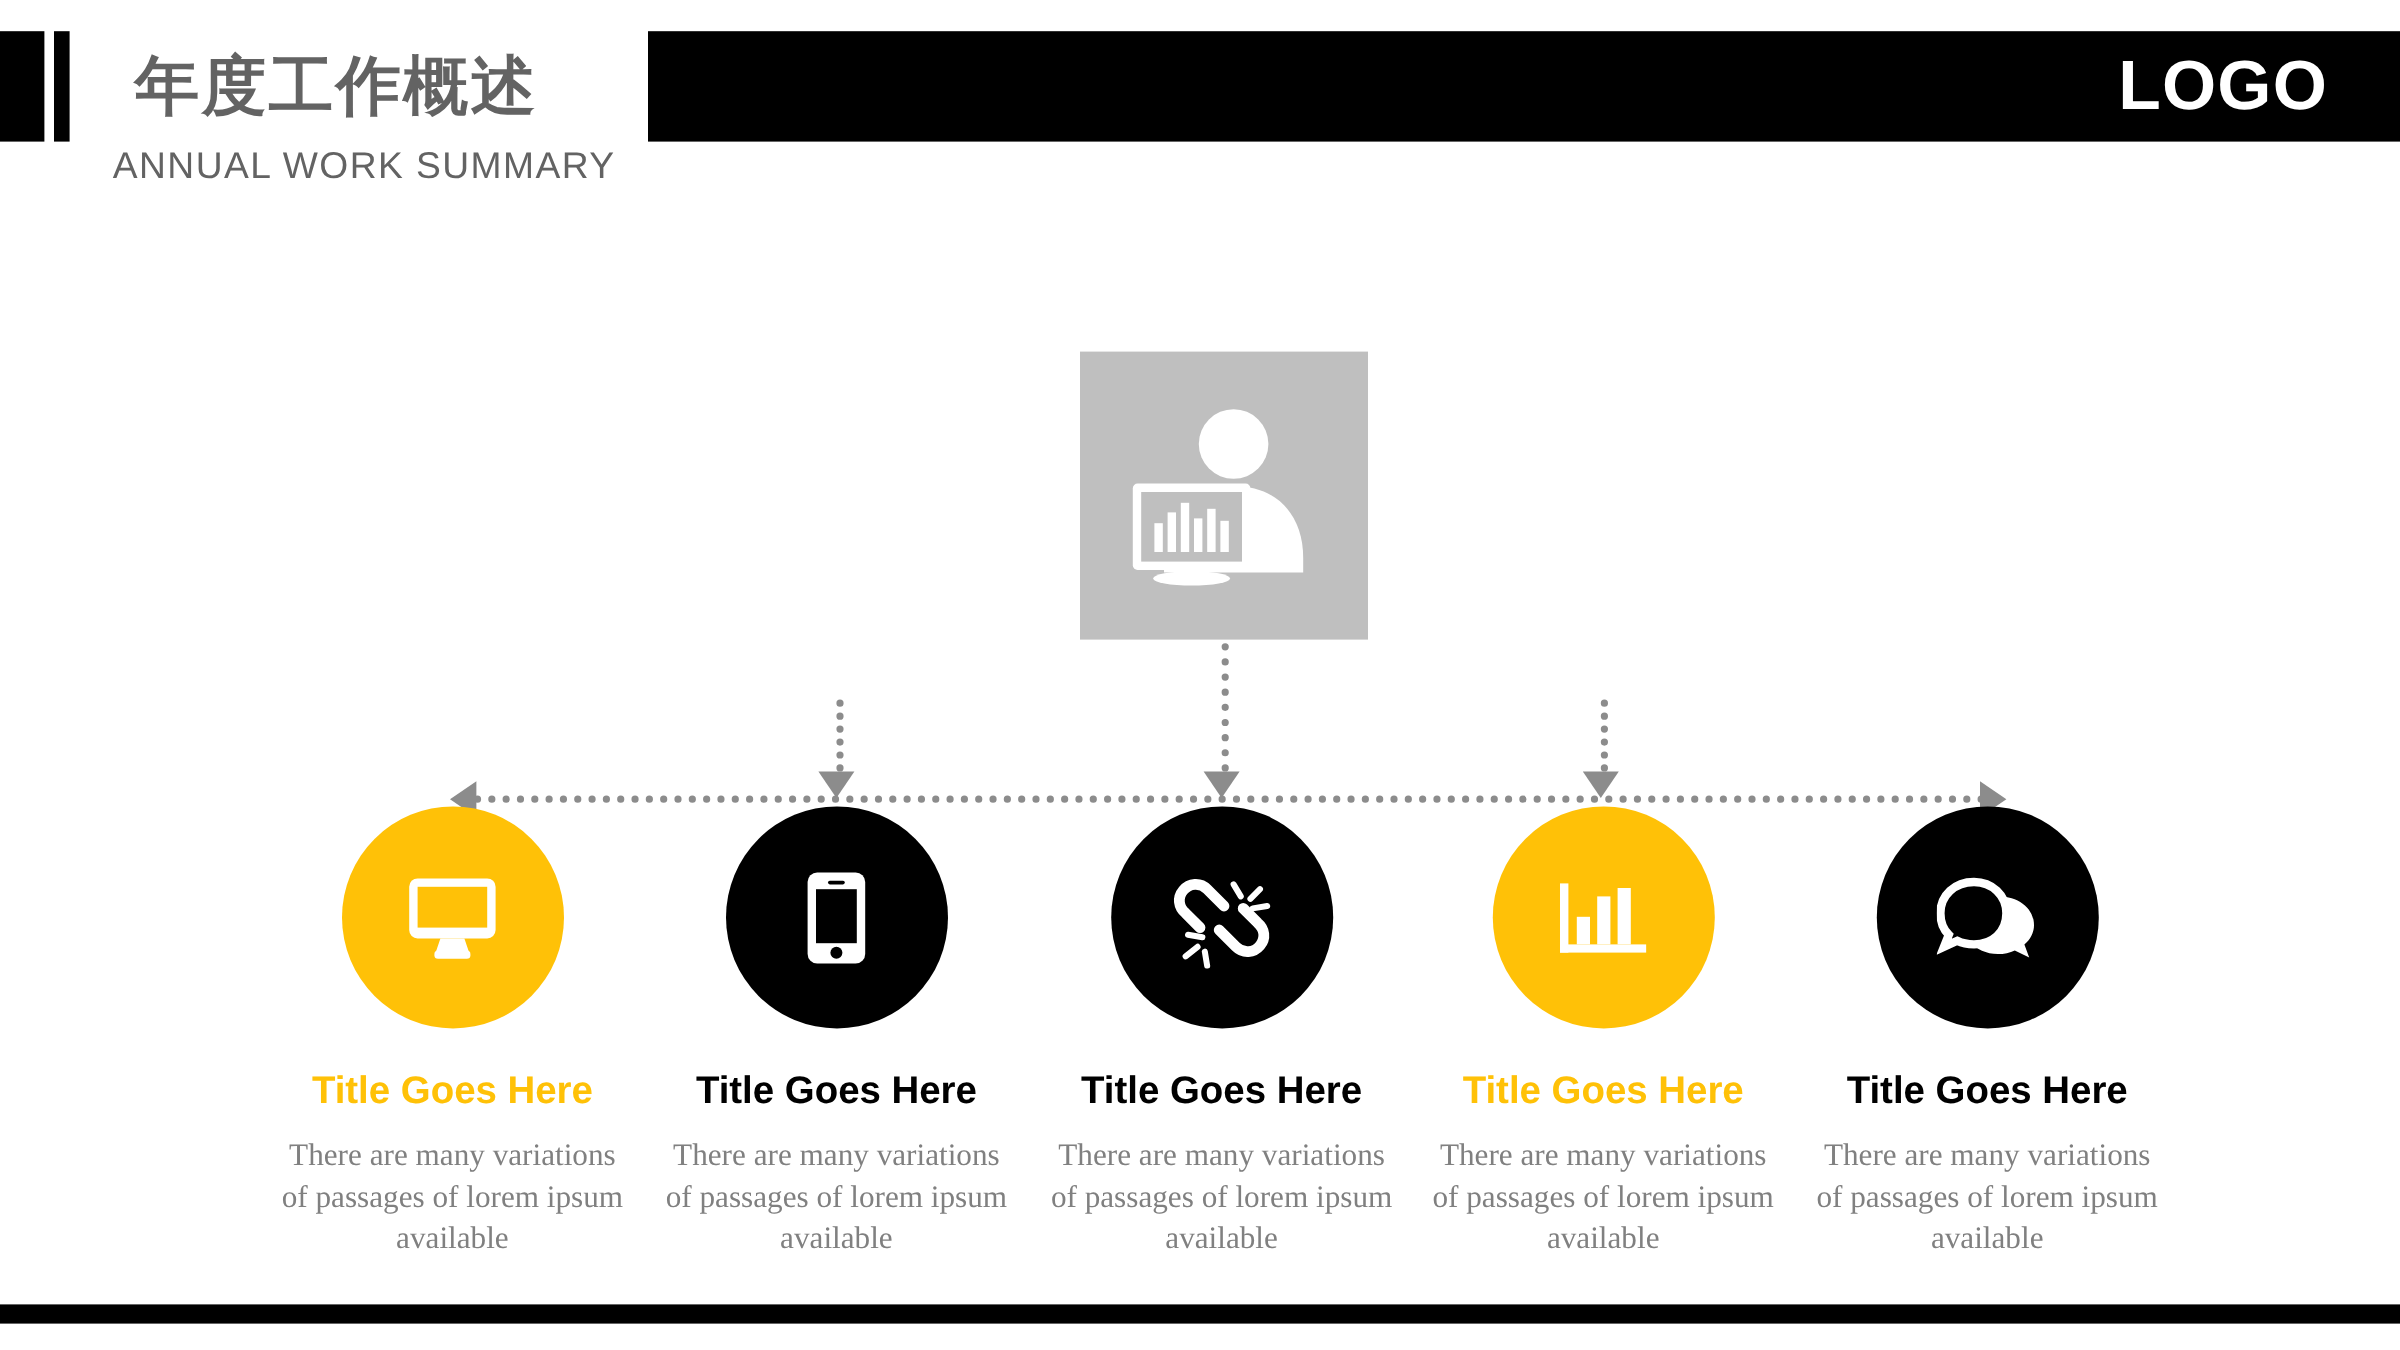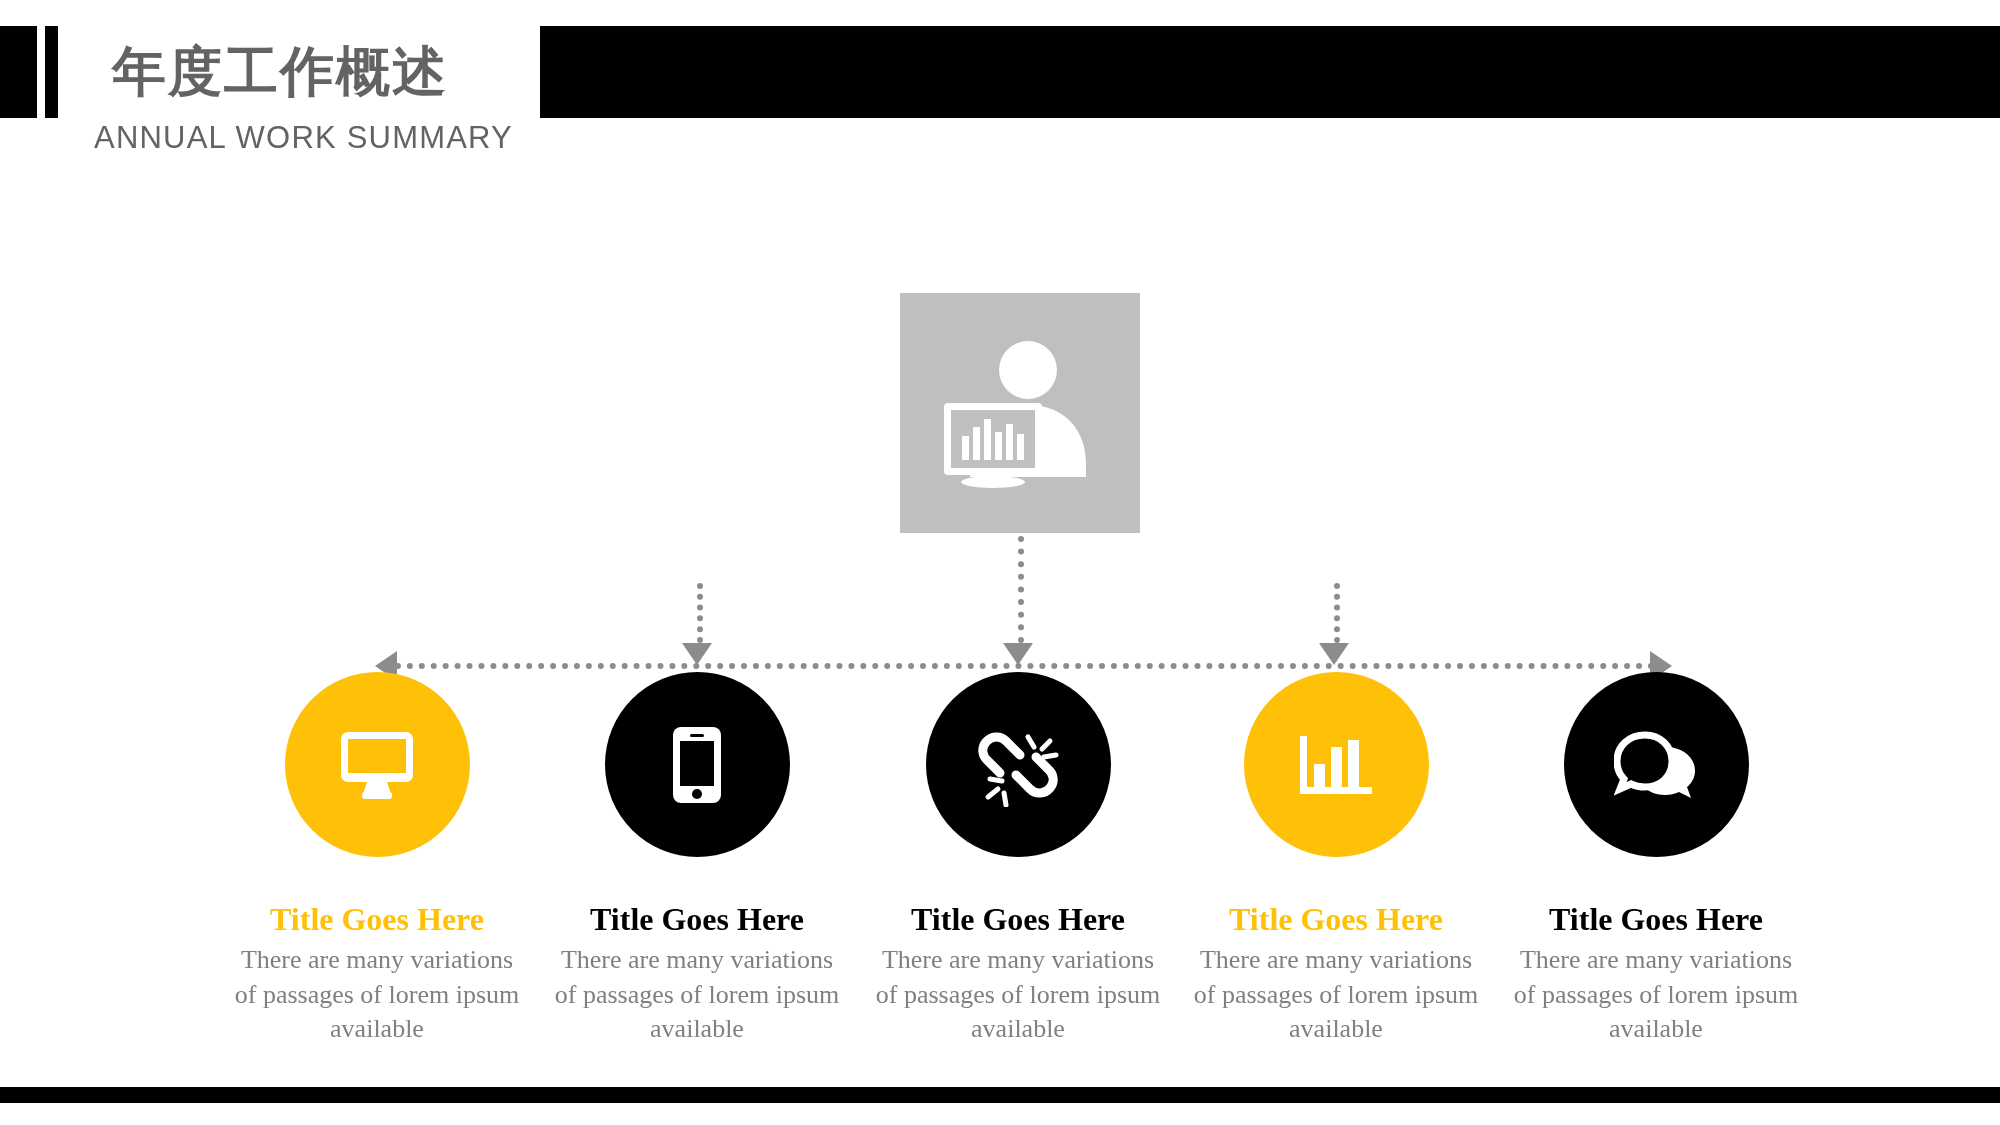--- a/index.html
+++ b/index.html
@@ -143,28 +143,28 @@
     width: 185px;
     height: 185px;
     border-radius: 50%;
     margin: 0 auto;
     display: flex;
     align-items: center;
     justify-content: center;
   }
   .circle svg { display: block; }
   .item-title {
-    margin-top: 45px;
-    font-family: Liberation Serif, serif;
+    margin-top: 34px;
+    font-family: Liberation Sans, sans-serif;
     font-size: 32px;
     font-weight: bold;
     line-height: 1.1;
   }
   .item-desc {
-    margin-top: 6px;
+    margin-top: 20px;
     font-family: "Liberation Serif", serif;
     font-size: 26px;
     color: #808080;
     line-height: 1.32;
     padding: 0 6px;
   }
 
   
   .footer-bar {
     position: absolute;
@@ -179,20 +179,21 @@
 <body>
 
 <div class="slide">
 
   <div class="hdr-bar-thick"></div>
   <div class="hdr-bar-thin"></div>
   <div class="hdr-black-block"></div>
 
   <div class="hdr-title-cn">年度工作概述</div>
   <div class="hdr-title-en">ANNUAL WORK SUMMARY</div>
+  <div class="hdr-logo">LOGO</div>
 
   <div class="center-card">
     <svg width="240" height="240" viewBox="0 0 240 240">
 
       <circle cx="128" cy="77" r="29" fill="#ffffff"></circle>
 
       <path d="M128 112 C 164 112 186 136 186 172 L 186 184 L 70 184 L 70 172 C 70 136 92 112 128 112 Z" fill="#ffffff"></path>
 
       <rect x="44" y="110" width="98" height="72" rx="4" fill="#ffffff"></rect>
       <rect x="51" y="117" width="84" height="58" fill="#bfbfbf"></rect>

